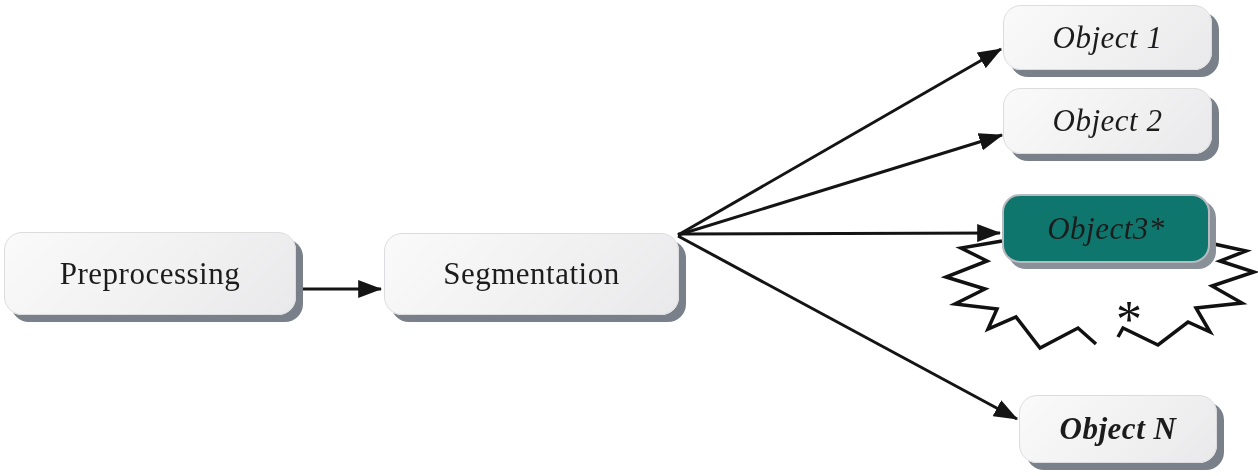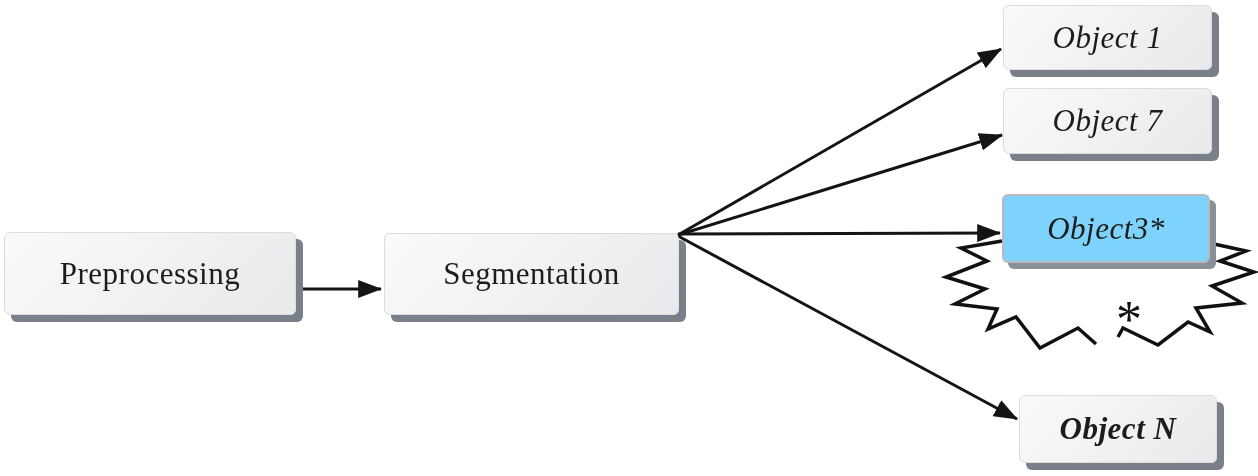--- a/index.html
+++ b/index.html
@@ -17,34 +17,34 @@
     z-index: 0;
   }
   .node {
     position: absolute;
     box-sizing: border-box;
     display: flex;
     align-items: center;
     justify-content: center;
     background: linear-gradient(135deg, #fafafa 0%, #f0f0f1 60%, #e9e9eb 100%);
     border: 1px solid #dcdcde;
-    border-radius: 6px;
+    border-radius: 18px;
     box-shadow: 7px 7px 0 #79808a;
     z-index: 2;
   }
   .node .label {
     font-size: 31px;
     color: #1c1c1c;
     letter-spacing: 0.5px;
     white-space: nowrap;
   }
   .node.process .label { font-style: normal; }
   .node.object .label { font-style: italic; }
   .node.highlight {
-    background: #7dd3fc;
+    background: #0f766e;
     border: 2px solid #b7babe;
     box-shadow: 6px 6px 0 #8a9098;
     justify-content: center;
   }
   #node-preprocessing { left: 4px;    top: 232px; width: 292px; height: 83px; }
   #node-segmentation  { left: 384px;  top: 233px; width: 295px; height: 82px; }
   #node-object1       { left: 1003px; top: 5px;   width: 209px; height: 65px; }
   #node-object2       { left: 1003px; top: 88px;  width: 209px; height: 66px; }
   #node-object3       { left: 1002px; top: 194px; width: 208px; height: 69px; }
   #node-objectN       { left: 1019px; top: 395px; width: 198px; height: 68px; font-weight: bold; }
@@ -87,21 +87,21 @@
 
   <div id="node-segmentation" class="node process">
     <span class="label">Segmentation</span>
   </div>
 
   <div id="node-object1" class="node object">
     <span class="label">Object 1</span>
   </div>
 
   <div id="node-object2" class="node object">
-    <span class="label">Object 7</span>
+    <span class="label">Object 2</span>
   </div>
 
   <div id="node-object3" class="node object highlight">
     <span class="label">Object3*</span>
   </div>
 
   <div id="node-objectN" class="node object">
     <span class="label">Object N</span>
   </div>
 

